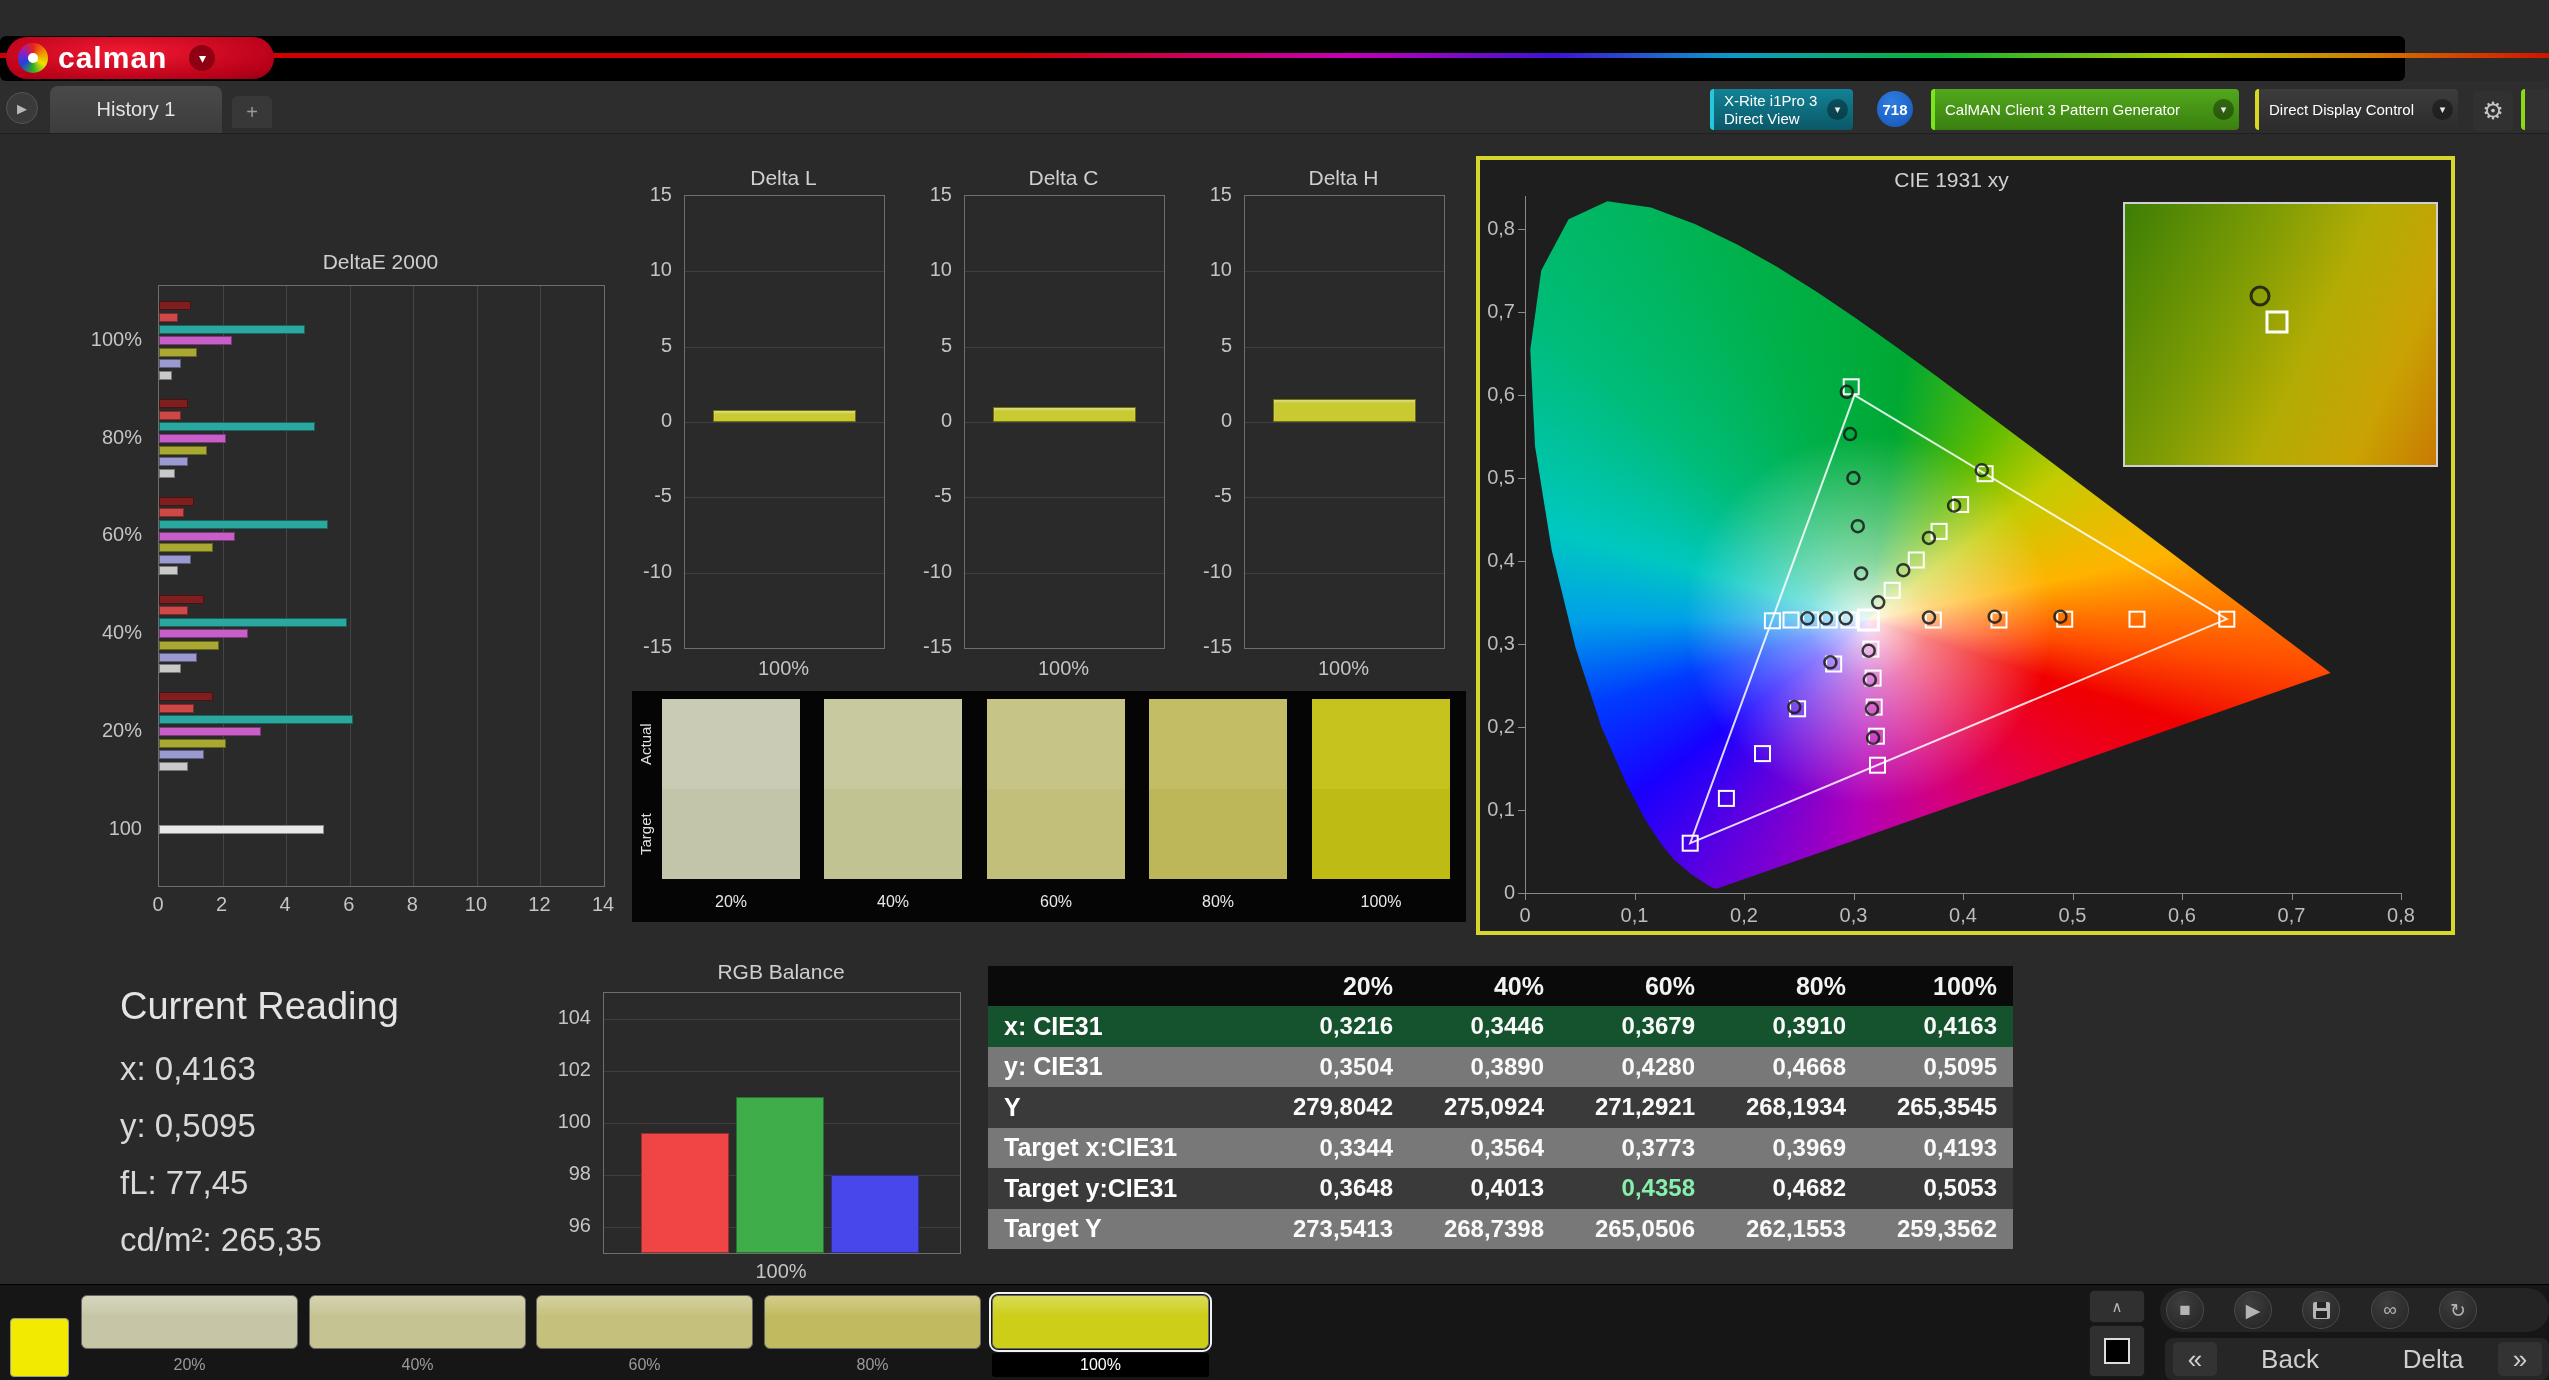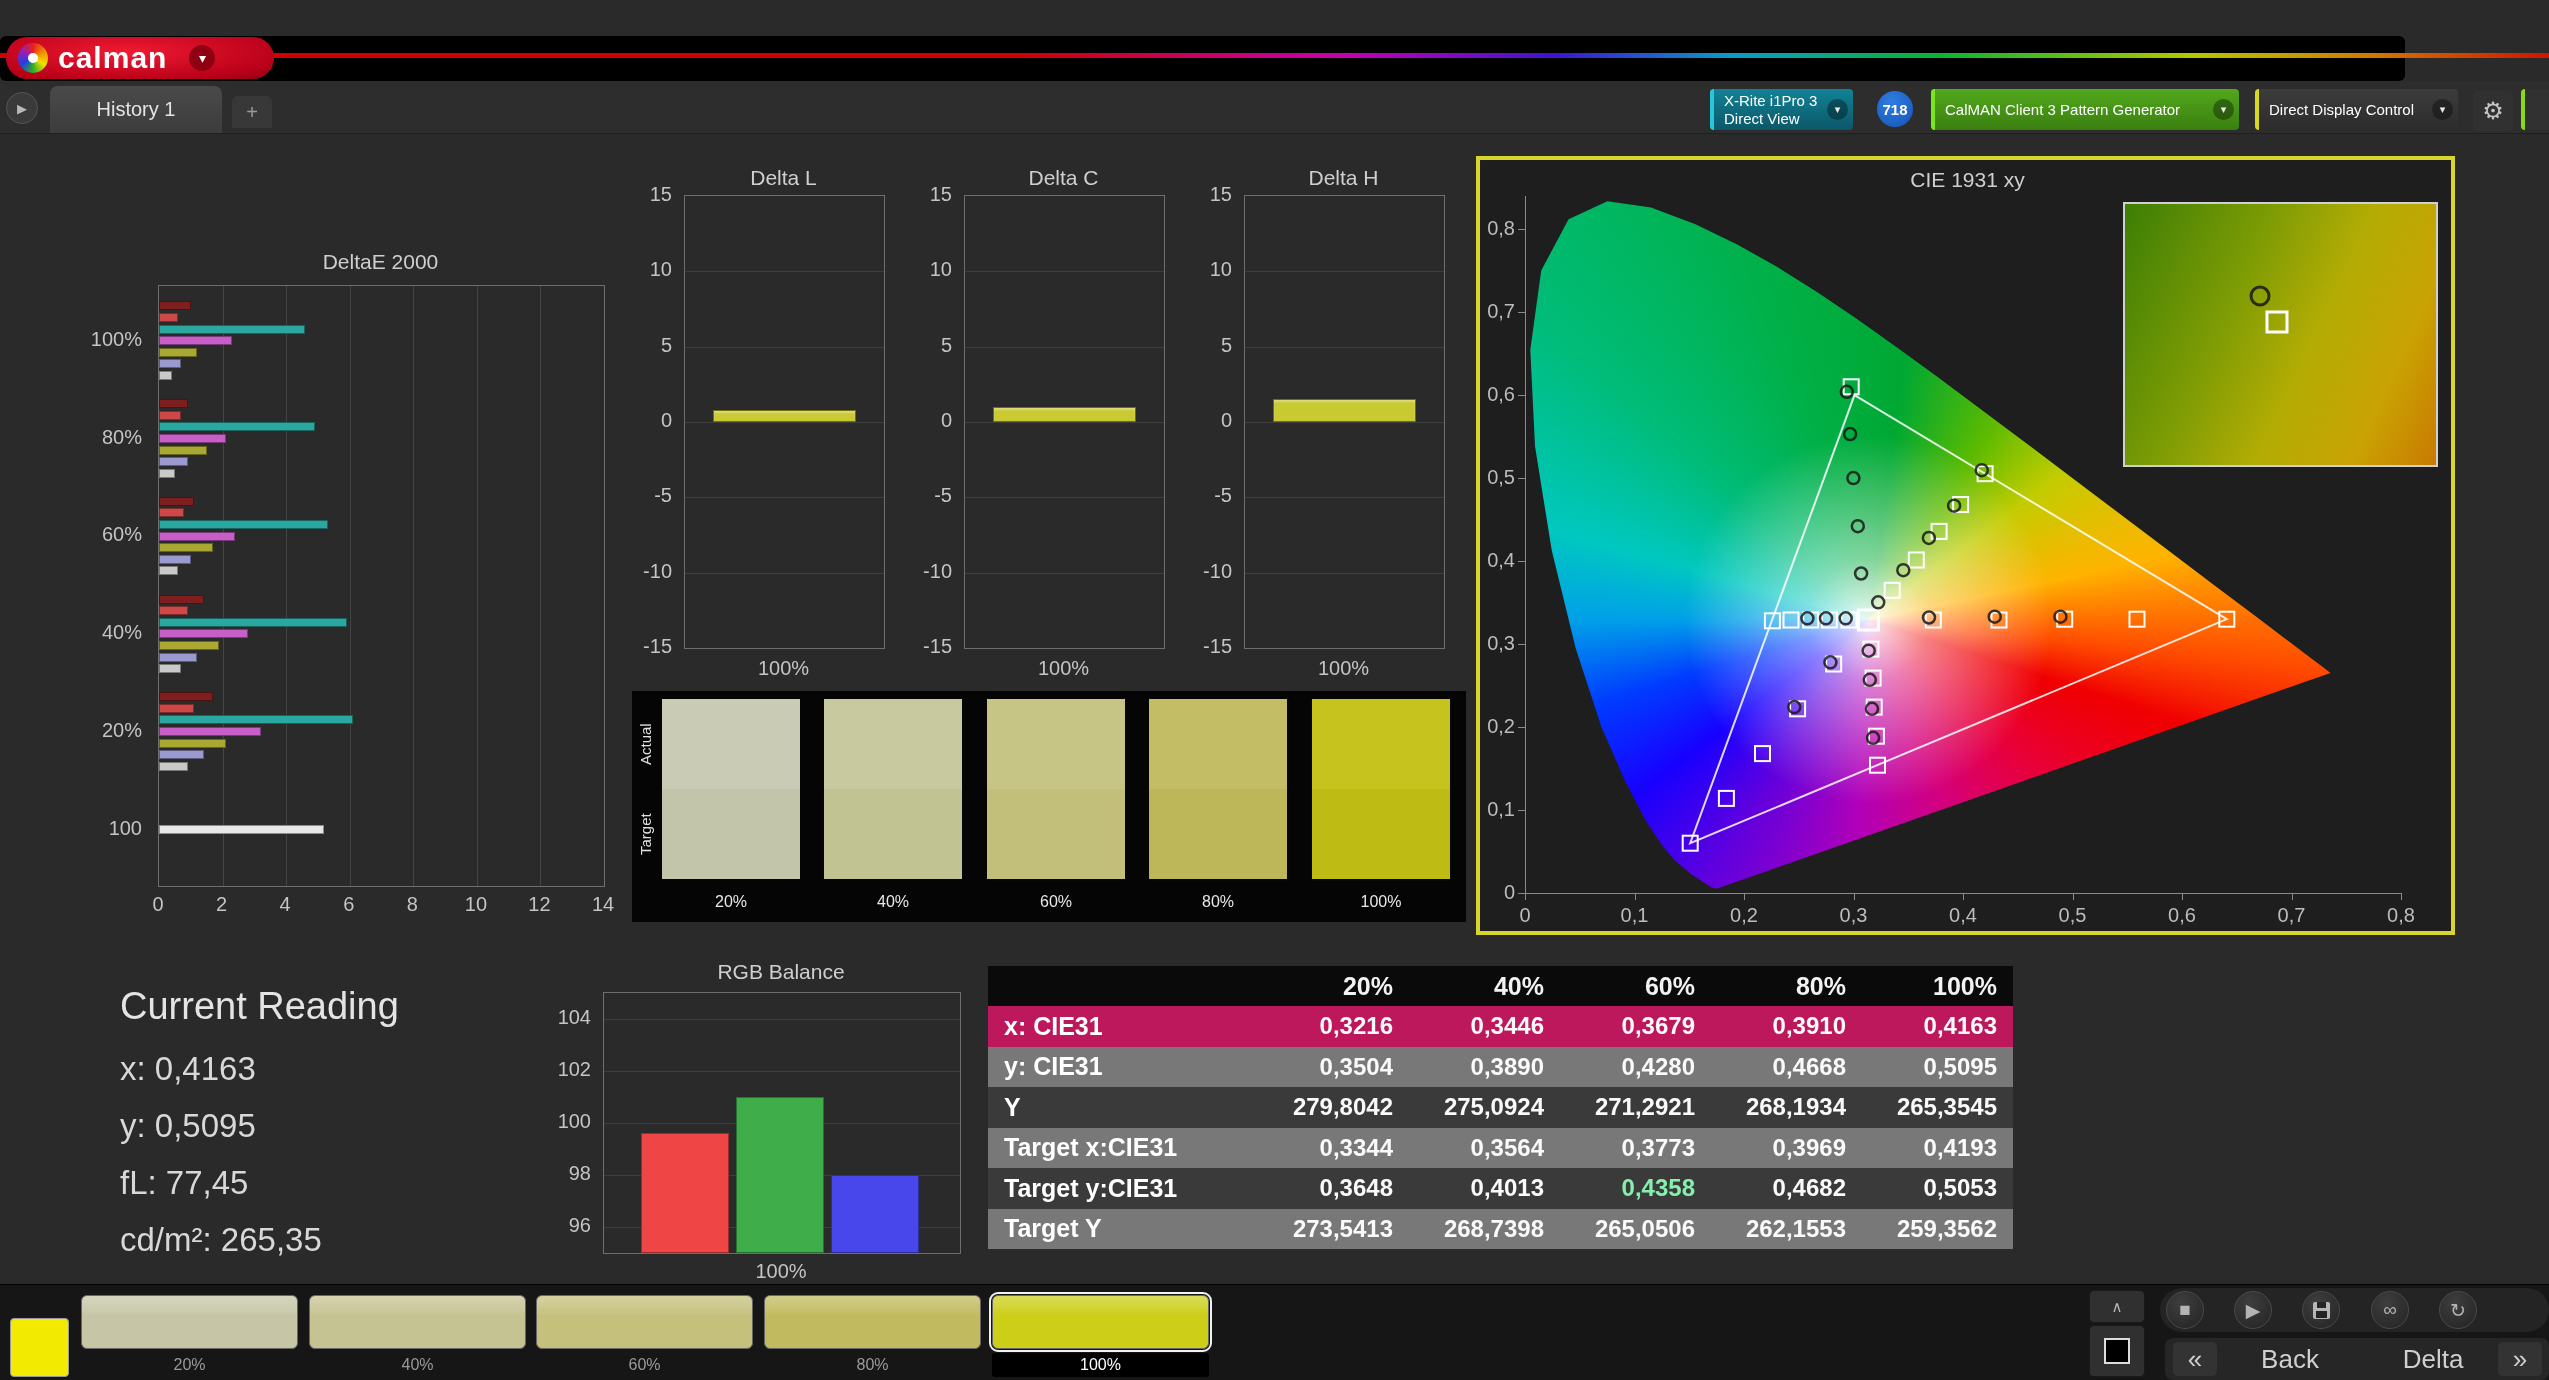--- a/index.html
+++ b/index.html
@@ -263,21 +263,21 @@
       <div style="position: absolute; left: 0px; right: 0px; height: 1px; background: rgb(63, 63, 63); top: 75.3px;"></div>
       <div style="position: absolute; left: 0px; right: 0px; height: 1px; background: rgb(63, 63, 63); top: 150.7px;"></div>
       <div style="position: absolute; left: 0px; right: 0px; height: 1px; background: rgb(63, 63, 63); top: 226px;"></div>
       <div style="position: absolute; left: 0px; right: 0px; height: 1px; background: rgb(63, 63, 63); top: 301.3px;"></div>
       <div style="position: absolute; left: 0px; right: 0px; height: 1px; background: rgb(63, 63, 63); top: 376.7px;"></div>
       <div style="position: absolute; left: 28px; width: 143px; box-sizing: border-box; border: 1px solid rgb(110, 110, 16); box-shadow: rgba(255, 255, 255, 0.35) 0px 2px 2px inset; top: 203.4px; height: 22.6px; background: rgb(201, 201, 50);"></div>
     </div>
   <div class="axlbl" style="left:1244px;top:657px;width:199px">100%</div>
 
   <div class="abs ciepanel">
-    <div class="ctitle" style="left:16px;top:8px;width:943px">CIE 1931 xy</div>
+    <div class="ctitle" style="left:0;top:8px;width:943px">CIE 1931 xy</div>
     <div class="abs" id="cie-ylabels" style="left:0;top:36px;width:45px;height:697px">
         <div style="position: absolute; right: 0px; width: 7px; height: 1px; background: rgb(138, 138, 138); top: 33.2px;"></div>
         <div style="position: absolute; right: 10px; width: 34px; text-align: right; font-size: 20px; color: rgb(188, 188, 188); top: 21.2px;">0,8</div>
         <div style="position: absolute; right: 0px; width: 7px; height: 1px; background: rgb(138, 138, 138); top: 116.2px;"></div>
         <div style="position: absolute; right: 10px; width: 34px; text-align: right; font-size: 20px; color: rgb(188, 188, 188); top: 104.2px;">0,7</div>
         <div style="position: absolute; right: 0px; width: 7px; height: 1px; background: rgb(138, 138, 138); top: 199.1px;"></div>
         <div style="position: absolute; right: 10px; width: 34px; text-align: right; font-size: 20px; color: rgb(188, 188, 188); top: 187.1px;">0,6</div>
         <div style="position: absolute; right: 0px; width: 7px; height: 1px; background: rgb(138, 138, 138); top: 282.1px;"></div>
         <div style="position: absolute; right: 10px; width: 34px; text-align: right; font-size: 20px; color: rgb(188, 188, 188); top: 270.1px;">0,5</div>
         <div style="position: absolute; right: 0px; width: 7px; height: 1px; background: rgb(138, 138, 138); top: 365.1px;"></div>
@@ -436,21 +436,21 @@
 
   <div class="abs" id="data-table" style="left:988px;top:966px;width:1025px">
       <div style="display: flex; height: 40px; background: rgb(10, 10, 10); align-items: center;">
         <div style="width: 270px;"></div>
         <div style="width: 151px; text-align: right; padding-right: 16px; box-sizing: border-box; font-weight: bold; font-size: 25px; color: rgb(242, 242, 242);">20%</div>
         <div style="width: 151px; text-align: right; padding-right: 16px; box-sizing: border-box; font-weight: bold; font-size: 25px; color: rgb(242, 242, 242);">40%</div>
         <div style="width: 151px; text-align: right; padding-right: 16px; box-sizing: border-box; font-weight: bold; font-size: 25px; color: rgb(242, 242, 242);">60%</div>
         <div style="width: 151px; text-align: right; padding-right: 16px; box-sizing: border-box; font-weight: bold; font-size: 25px; color: rgb(242, 242, 242);">80%</div>
         <div style="width: 151px; text-align: right; padding-right: 16px; box-sizing: border-box; font-weight: bold; font-size: 25px; color: rgb(242, 242, 242);">100%</div>
       </div>
-      <div style="display: flex; height: 40.5px; align-items: center; background: #be185d;">
+      <div style="display: flex; height: 40.5px; align-items: center; background: #14532d;">
         <div style="width: 270px; padding-left: 16px; box-sizing: border-box; font-weight: bold; font-size: 25px; color: rgb(255, 255, 255);">x: CIE31</div>
         <div style="width: 151px; text-align: right; padding-right: 16px; box-sizing: border-box; font-size: 24px; font-weight: 600; color: rgb(250, 250, 250);">0,3216</div>
         <div style="width: 151px; text-align: right; padding-right: 16px; box-sizing: border-box; font-size: 24px; font-weight: 600; color: rgb(250, 250, 250);">0,3446</div>
         <div style="width: 151px; text-align: right; padding-right: 16px; box-sizing: border-box; font-size: 24px; font-weight: 600; color: rgb(250, 250, 250);">0,3679</div>
         <div style="width: 151px; text-align: right; padding-right: 16px; box-sizing: border-box; font-size: 24px; font-weight: 600; color: rgb(250, 250, 250);">0,3910</div>
         <div style="width: 151px; text-align: right; padding-right: 16px; box-sizing: border-box; font-size: 24px; font-weight: 600; color: rgb(250, 250, 250);">0,4163</div>
       </div>
       <div style="display: flex; height: 40.5px; align-items: center; background: rgb(120, 120, 120);">
         <div style="width: 270px; padding-left: 16px; box-sizing: border-box; font-weight: bold; font-size: 25px; color: rgb(255, 255, 255);">y: CIE31</div>
         <div style="width: 151px; text-align: right; padding-right: 16px; box-sizing: border-box; font-size: 24px; font-weight: 600; color: rgb(250, 250, 250);">0,3504</div>

